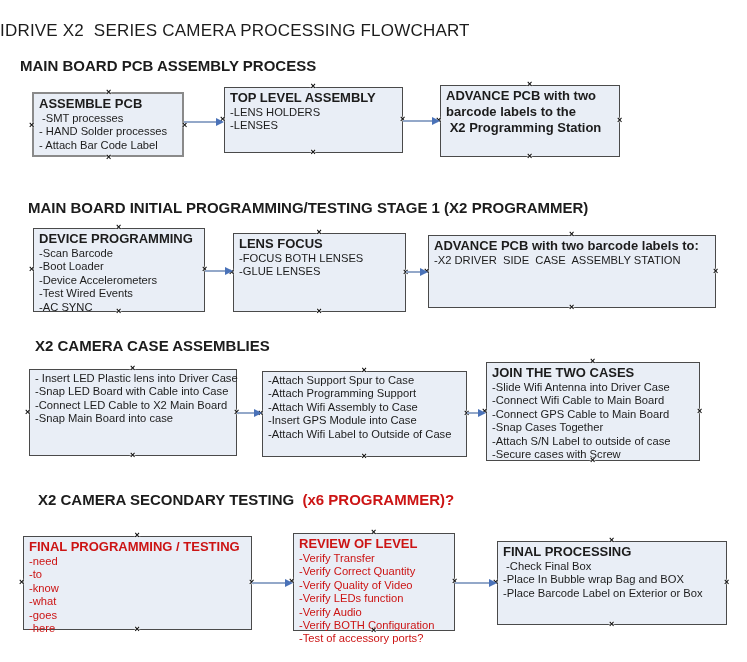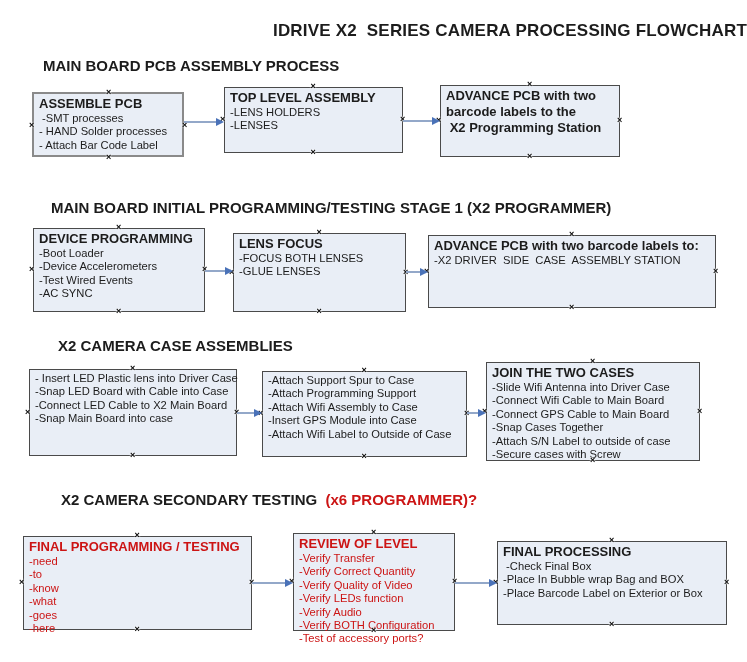--- a/index.html
+++ b/index.html
@@ -1,25 +1,25 @@
 <!DOCTYPE html>
 <html><head>
 <meta charset="utf-8">
 <style>
   html,body{margin:0;padding:0;background:#fff;}
   #canvas{
     position:relative;width:747px;height:662px;background:#ffffff;
     font-family:"Liberation Sans",sans-serif;overflow:hidden;
   }
   .fc-title{
-    position:absolute;left:0;top:21px;width:747px;text-align:right;
-    font-size:17px;font-weight:bold;color:#1c1c1c;letter-spacing:.2px;white-space:pre;
+    position:absolute;left:0;top:21px;width:747px;text-align:left;
+    font-size:17px;font-weight:normal;color:#1c1c1c;letter-spacing:.2px;white-space:pre;
   }
   .sec-header{
-    position:absolute;font-size:15px;font-weight:bold;color:#1c1c1c;white-space:pre;margin-left:23px;
+    position:absolute;font-size:15px;font-weight:bold;color:#1c1c1c;white-space:pre;
   }
   .sec-header .red-part{color:#cc1414;}
   .pbox{
     position:absolute;background:#e9eef6;border:1.5px solid #4a4a4a;
     box-sizing:border-box;padding:2px 4px 0 5px;
   }
   .pbox.graybrd{border:2px solid #8a8a8a;}
   .btitle{
     font-size:13px;font-weight:bold;line-height:16px;color:#1c1c1c;white-space:pre-wrap;
   }
@@ -70,20 +70,21 @@
       <span class="anchor" style="left: -5px; top: 30px;">×</span>
       <span class="anchor" style="left: 176px; top: 30px;">×</span>
     </div>
     <div class="arrow-line" style="left: 184px; top: 121px; width: 33px; background: rgb(147, 168, 201);"></div>
     <div class="arrow-head" style="left: 216px; top: 118px; border-left-color: rgb(74, 114, 184);"></div>
     <div class="arrow-line" style="left: 403px; top: 120px; width: 30px; background: rgb(147, 168, 201);"></div>
     <div class="arrow-head" style="left: 432px; top: 117px; border-left-color: rgb(74, 114, 184);"></div>
     <div class="sec-header" style="left: 28px; top: 199px;"><span>MAIN BOARD INITIAL PROGRAMMING/TESTING STAGE 1 (X2 PROGRAMMER)</span></div>
     <div class="pbox" style="left: 33px; top: 228px; width: 172px; height: 84px; background: rgb(233, 238, 246);">
       <div class="btitle">DEVICE PROGRAMMING</div>
+      <div class="bitem">-Scan Barcode</div>
       <div class="bitem">-Boot Loader</div>
       <div class="bitem">-Device Accelerometers</div>
       <div class="bitem">-Test Wired Events</div>
       <div class="bitem">-AC SYNC</div>
       <span class="anchor" style="left: 82px; top: -6px;">×</span>
       <span class="anchor" style="left: 82px; top: 78px;">×</span>
       <span class="anchor" style="left: -5px; top: 36px;">×</span>
       <span class="anchor" style="left: 168px; top: 36px;">×</span>
     </div>
     <div class="pbox" style="left: 233px; top: 233px; width: 173px; height: 79px; background: rgb(233, 238, 246);">

